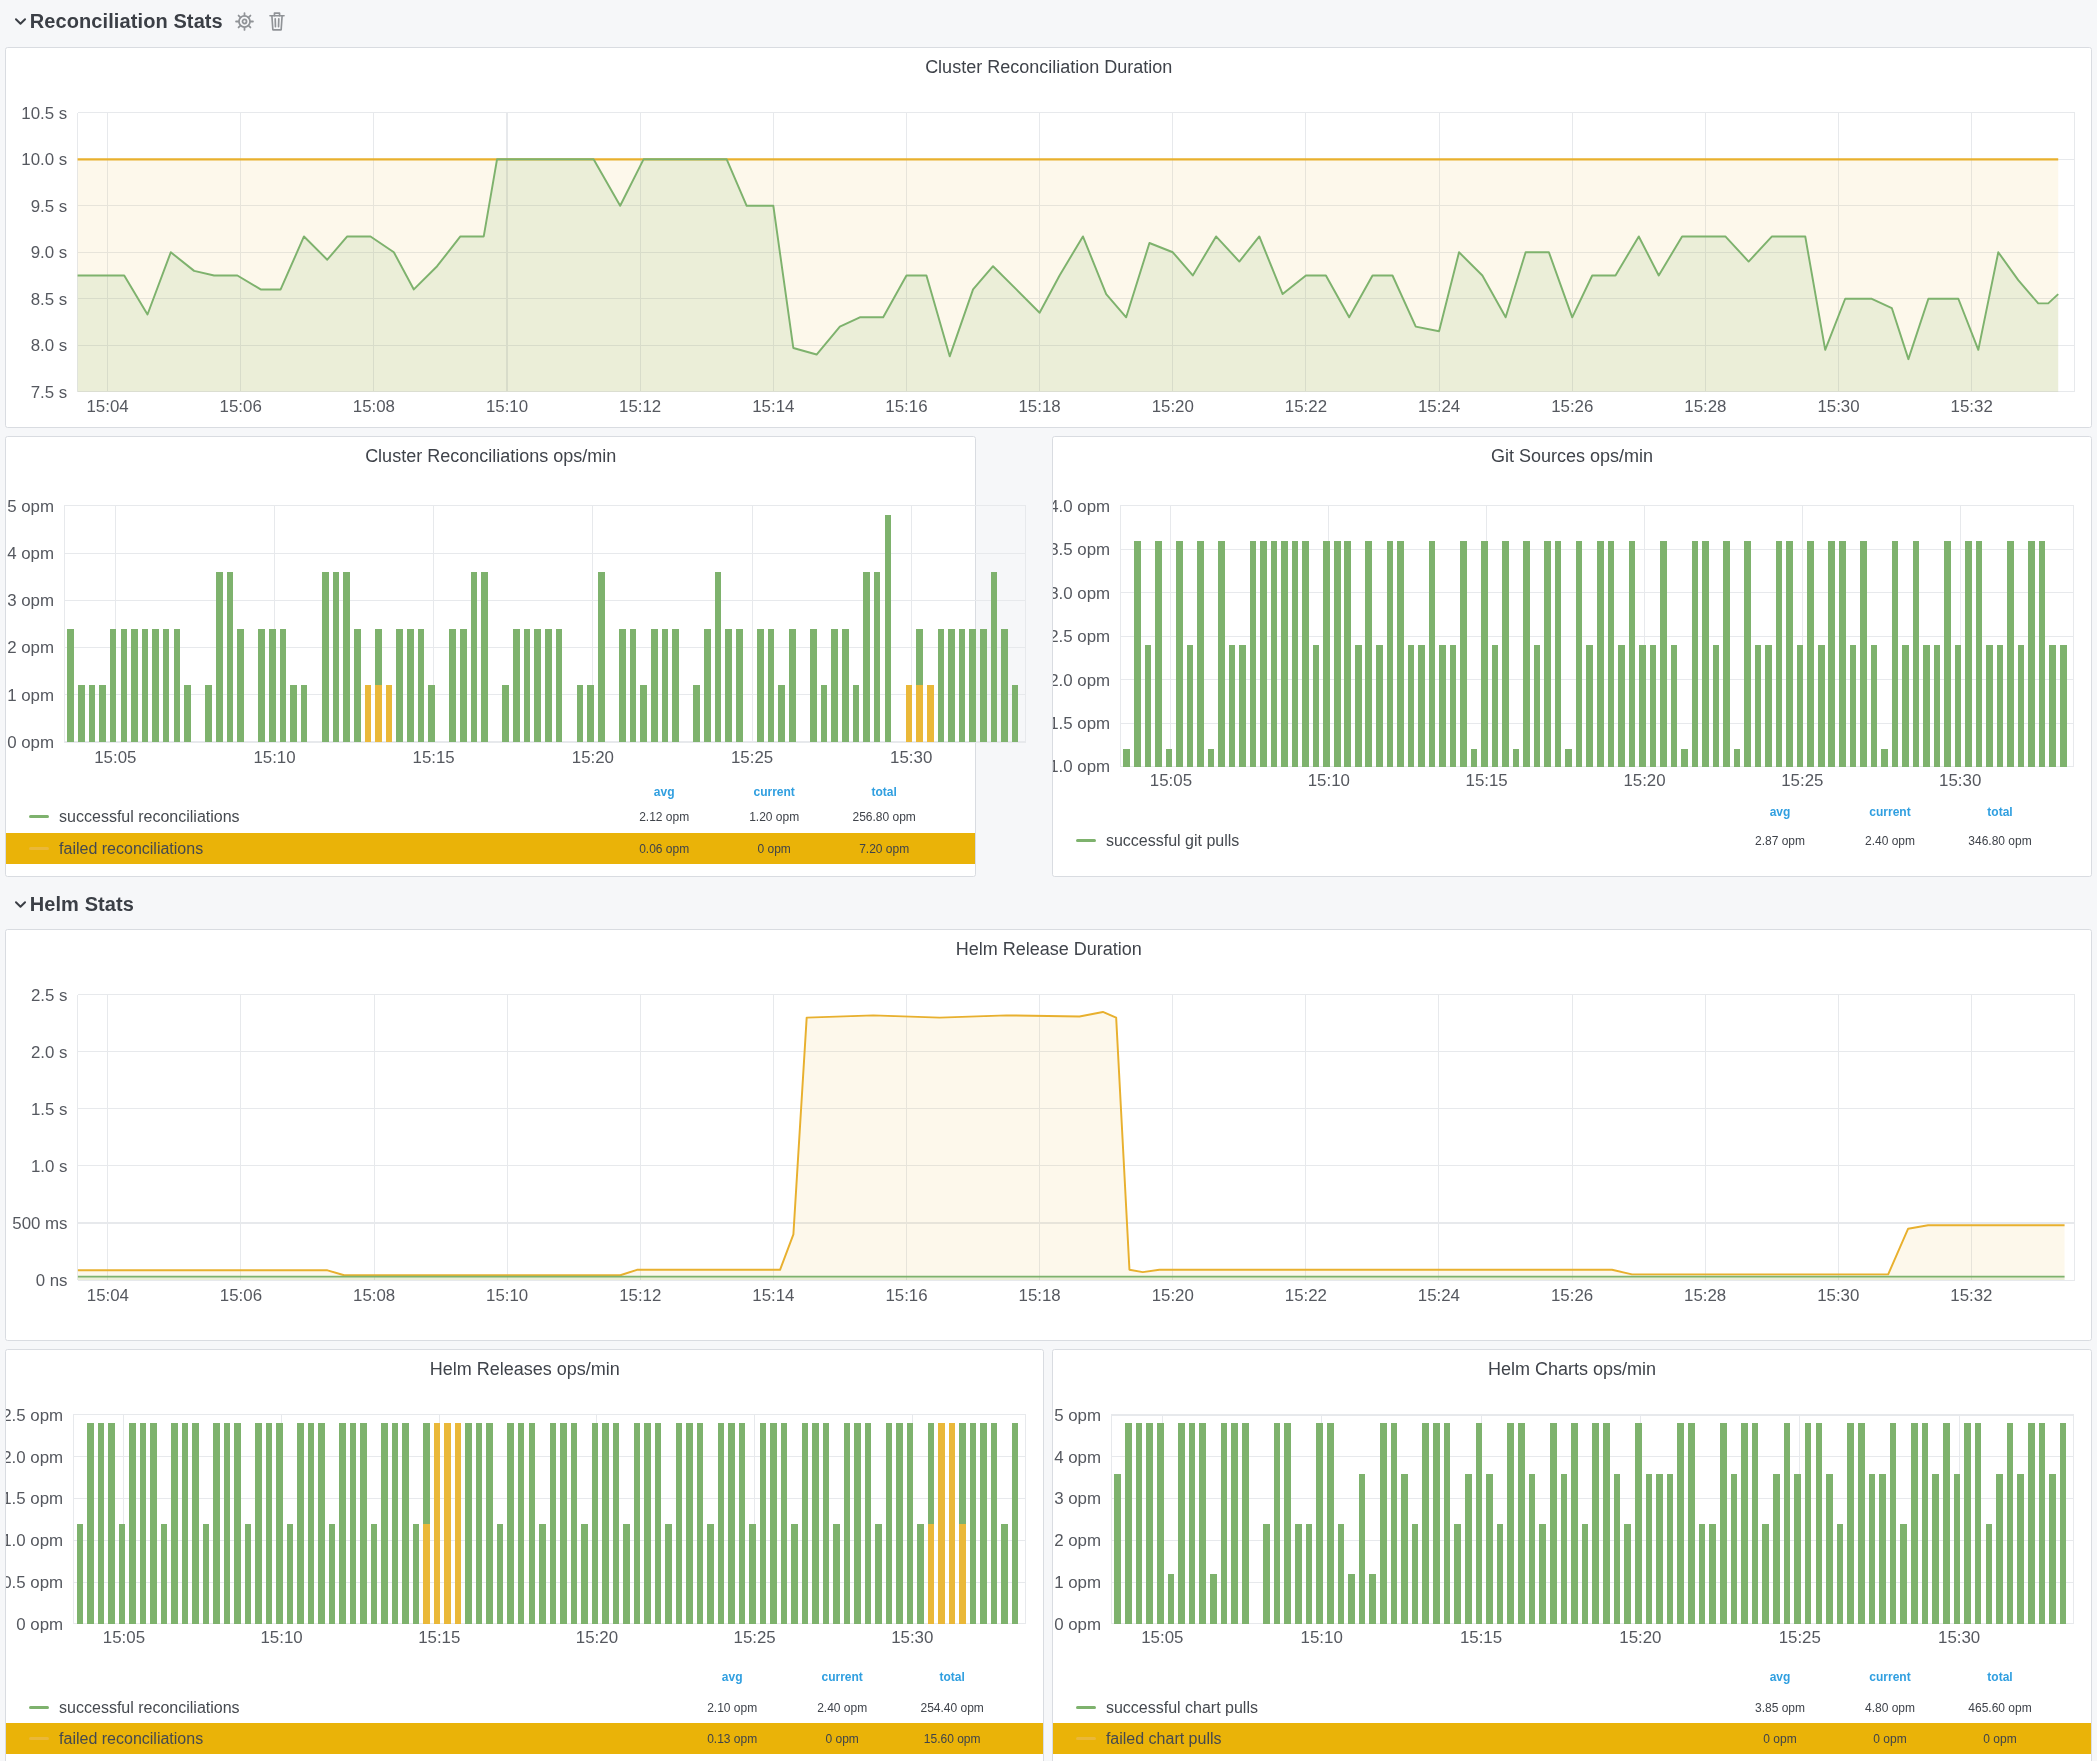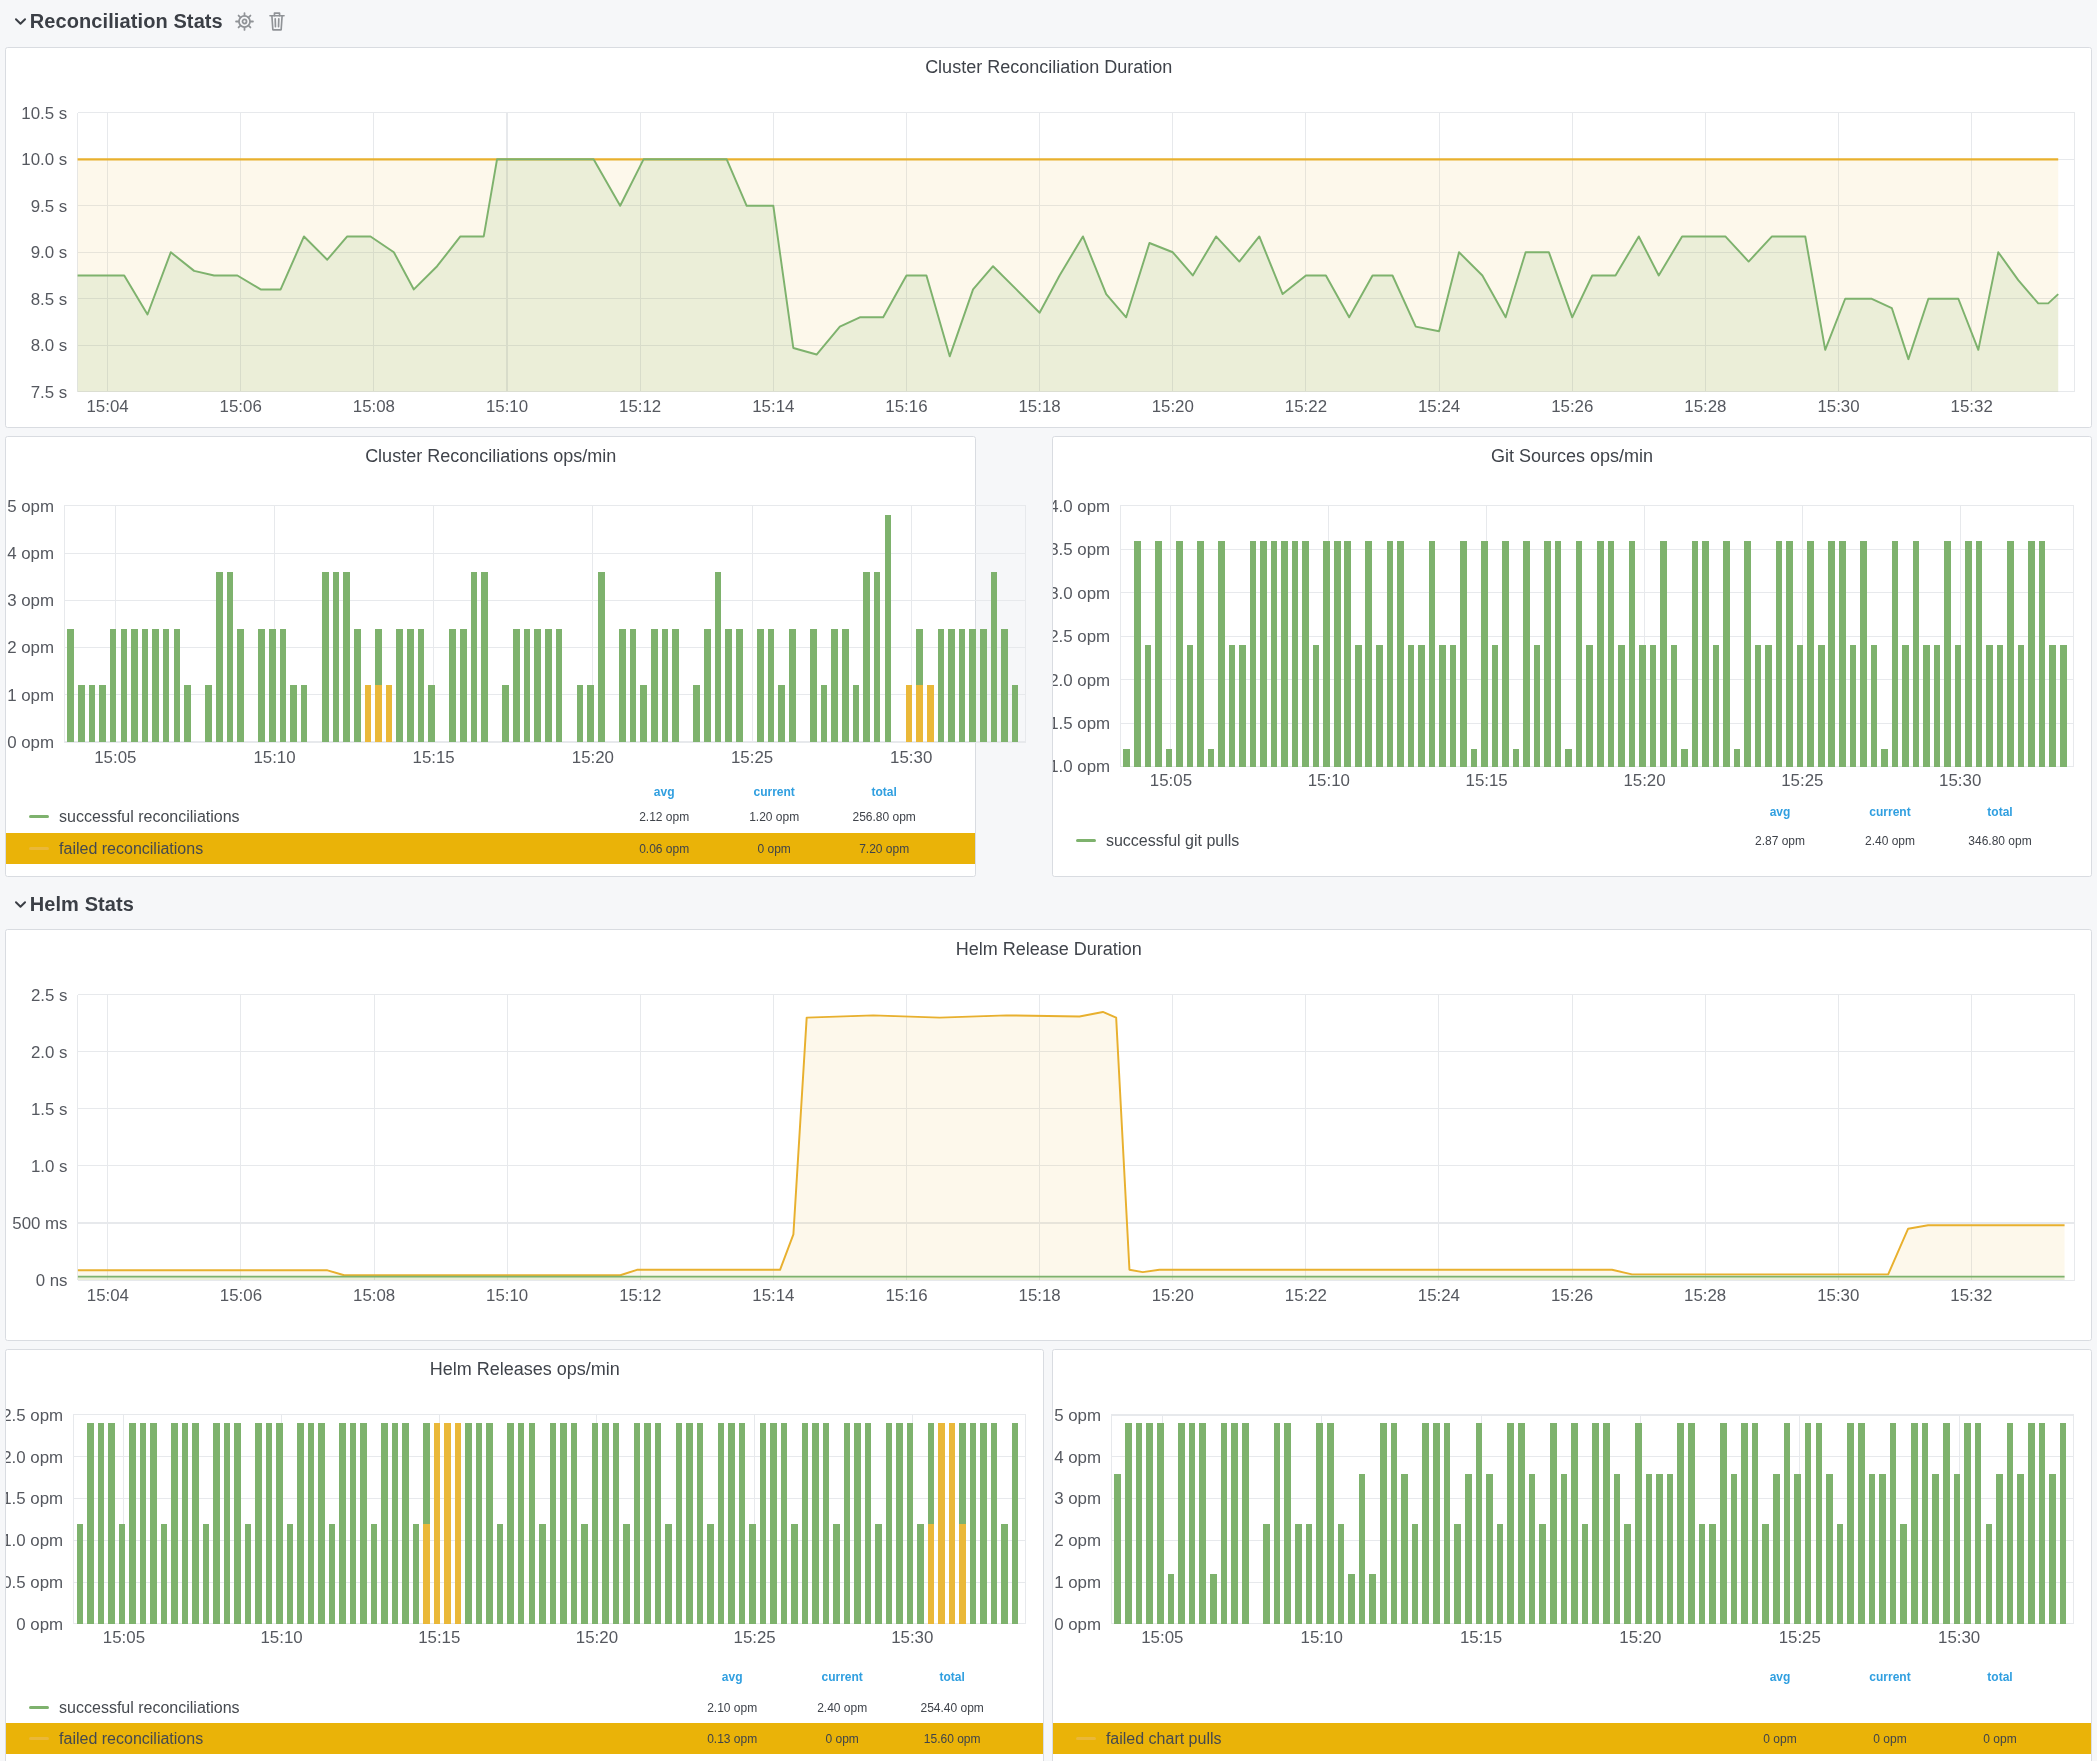--- a/index.html
+++ b/index.html
@@ -621,20 +621,21 @@
         <span class="dash" style="background:#eab839"></span>
         <span class="llabel">failed reconciliations</span>
         <span class="lcell">0.13 opm</span>
         <span class="lcell">0 opm</span>
         <span class="lcell">15.60 opm</span>
       </div>
     </div>
 </div>
 
 <div class="panel" style="left:1052px;top:1349px;width:1040px;height:454px">
+  <div class="ptitle">Helm Charts ops/min</div>
   <div class="chart">
       <svg width="1039" height="453" viewBox="0 0 1602 698">
         <line class="grid" x1="90" x2="1574" y1="100.0" y2="100.0" shape-rendering="crispEdges"></line>
         <text class="tick" x="74" y="109" text-anchor="end">5 opm</text>
         <line class="grid" x1="90" x2="1574" y1="164.4" y2="164.4" shape-rendering="crispEdges"></line>
         <text class="tick" x="74" y="173.4" text-anchor="end">4 opm</text>
         <line class="grid" x1="90" x2="1574" y1="228.8" y2="228.8" shape-rendering="crispEdges"></line>
         <text class="tick" x="74" y="237.8" text-anchor="end">3 opm</text>
         <line class="grid" x1="90" x2="1574" y1="293.2" y2="293.2" shape-rendering="crispEdges"></line>
         <text class="tick" x="74" y="302.2" text-anchor="end">2 opm</text>
@@ -748,20 +749,27 @@
       </svg>
     </div>
   <div class="legend">
       <div class="lrow lhead" style="top:311px">
         <span class="dash" style="visibility:hidden"></span>
         <span class="llabel"></span>
         <span class="lcell" style="color:#309fe0">avg</span>
         <span class="lcell" style="color:#309fe0">current</span>
         <span class="lcell" style="color:#309fe0">total</span>
       </div>
+      <div class="lrow" style="top:342px">
+        <span class="dash" style="background:#7eb26d"></span>
+        <span class="llabel">successful chart pulls</span>
+        <span class="lcell">3.85 opm</span>
+        <span class="lcell">4.80 opm</span>
+        <span class="lcell">465.60 opm</span>
+      </div>
       <div class="lrow stripe" style="top:373px">
         <span class="dash" style="background:#eab839"></span>
         <span class="llabel">failed chart pulls</span>
         <span class="lcell">0 opm</span>
         <span class="lcell">0 opm</span>
         <span class="lcell">0 opm</span>
       </div>
     </div>
 </div>
 

